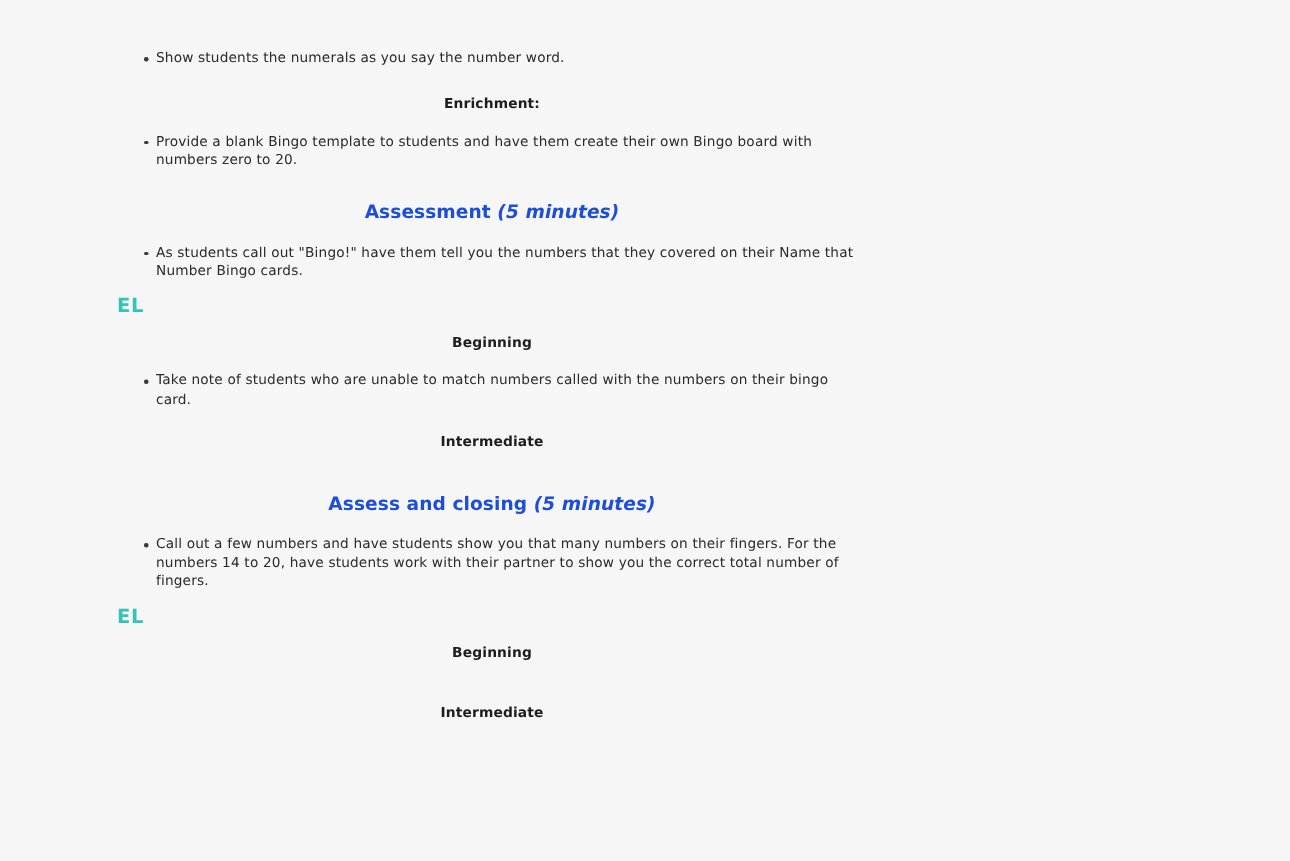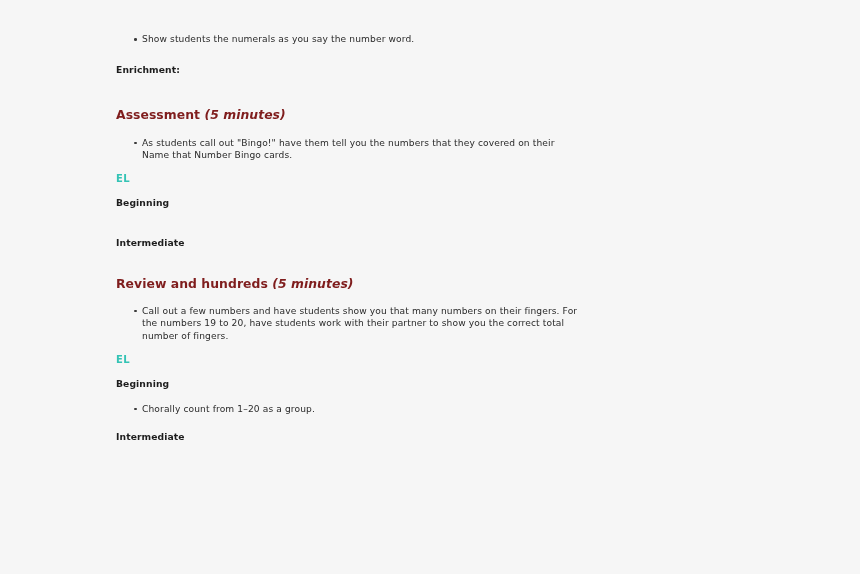--- a/index.html
+++ b/index.html
@@ -13,21 +13,21 @@
     font-family: "DejaVu Sans", sans-serif;
     color: #231f20;
     overflow: hidden;
   }
 
   .page {
     position: relative;
     width: 728px;
     height: 574px;
     box-sizing: border-box;
-    padding: 33px 150px 0 116px;
+    padding: 33px 150px 0 78px;
   }
 
   
   ul.bullets {
     list-style: none;
     margin: 0;
     padding: 0;
   }
   ul.bullets li {
     position: relative;
@@ -49,38 +49,40 @@
     background: #3a3a3a;
   }
 
   
   .subhead {
     font-size: 9.2px;
     font-weight: bold;
     line-height: 13px;
     letter-spacing: 0.1px;
     color: #1d1d1d;
+    text-align: center;
   }
 
   
   .section-head {
     font-size: 12.4px;
     font-weight: bold;
     line-height: 16px;
     letter-spacing: 0.05px;
-    color: #7f1d1d;
+    color: #1d4ed8;
+    text-align: center;
   }
   .section-head .dur {
     font-style: italic;
     font-weight: bold;
   }
 
   
   .el-label {
-    font-size: 10px;
+    font-size: 13px;
     font-weight: bold;
     letter-spacing: 0.5px;
     line-height: 10px;
     color: #34c3b5;
   }
   .sp-11 { height: 11px; }
   .sp-12 { height: 12px; }
   .sp-13 { height: 13px; }
   .sp-14 { height: 14px; }
   .sp-16 { height: 16px; }
@@ -94,20 +96,23 @@
   <ul class="bullets">
     <li>Show students the numerals as you say the number word.</li>
   </ul>
 
   <div class="sp-16"></div>
 
   <div class="subhead">Enrichment:</div>
 
   <div class="sp-13"></div>
 
+  <ul class="bullets">
+    <li>Provide a blank Bingo template to students and have them create their own Bingo board with numbers zero to 20.</li>
+  </ul>
 
   <div class="sp-18"></div>
 
   <div class="section-head">
     <span>Assessment</span>
     <span class="dur">(5 minutes)</span>
   </div>
 
   <div class="sp-14"></div>
 
@@ -118,54 +123,54 @@
   <div class="sp-11"></div>
 
   <div class="el-label">EL</div>
 
   <div class="sp-12"></div>
 
   <div class="subhead">Beginning</div>
 
   <div class="sp-13"></div>
 
+  <ul class="bullets">
+    <li>Take note of students who are unable to match numbers called with the numbers on their bingo card.</li>
+  </ul>
 
   <div class="sp-14"></div>
 
   <div class="subhead">Intermediate</div>
 
   <div class="sp-13"></div>
 
 
   <div class="sp-14"></div>
 
   <div class="section-head">
-    <span>Review and hundreds</span>
+    <span>Assess and closing</span>
     <span class="dur">(5 minutes)</span>
   </div>
 
   <div class="sp-13"></div>
 
   <ul class="bullets">
-    <li>Call out a few numbers and have students show you that many numbers on their fingers. For the numbers 19 to 20, have students work with their partner to show you the correct total number of fingers.</li>
+    <li>Call out a few numbers and have students show you that many numbers on their fingers. For the numbers 14 to 20, have students work with their partner to show you the correct total number of fingers.</li>
   </ul>
 
   <div class="sp-11"></div>
 
   <div class="el-label">EL</div>
 
   <div class="sp-12"></div>
 
   <div class="subhead">Beginning</div>
 
   <div class="sp-13"></div>
 
-  <ul class="bullets">
-    <li>Chorally count from 1–20 as a group.</li>
-  </ul>
 
   <div class="sp-14"></div>
 
   <div class="subhead">Intermediate</div>
 
   <div class="sp-13"></div>
 
 
 </div>
 

